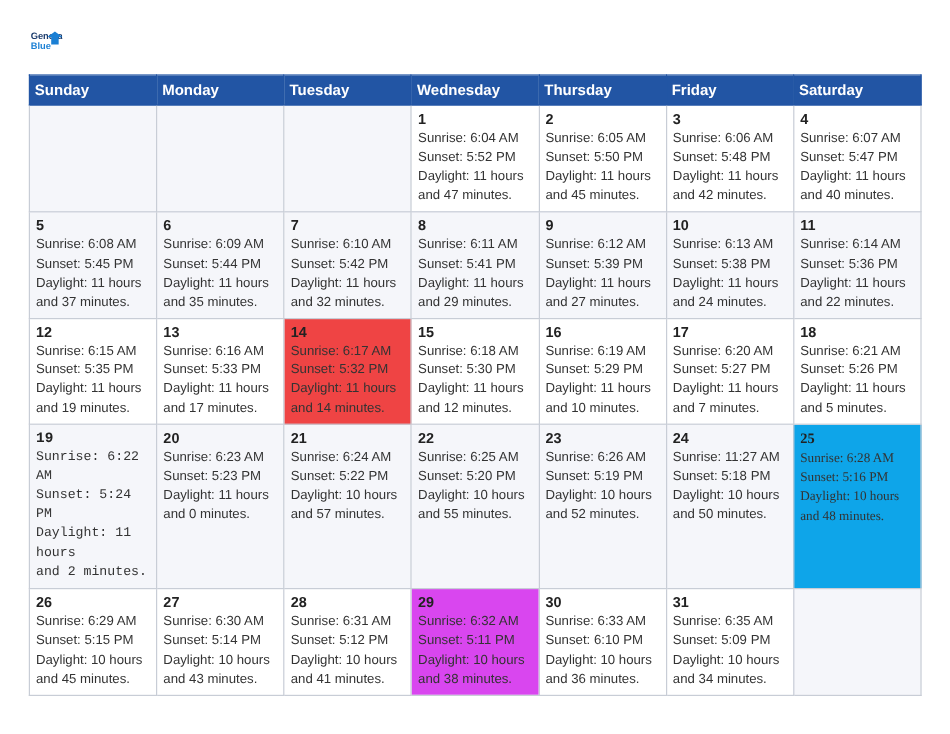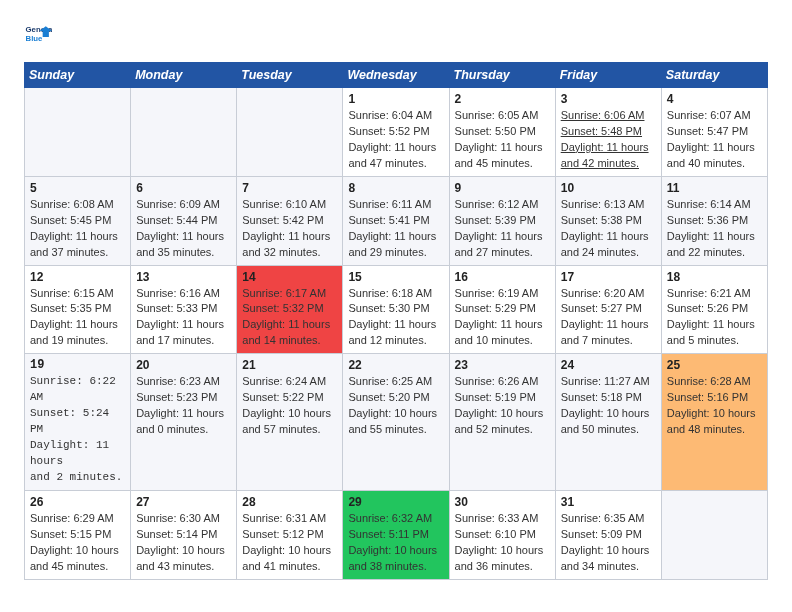--- a/index.html
+++ b/index.html
@@ -57,21 +57,20 @@
       table-layout: fixed;
     }
     .calendar th {
       background: #2255a4;
       color: #fff;
       font-size: 12.5px;
       font-weight: bold;
       padding: 5px 4px;
       text-align: left;
       border: 1px solid #2255a4;
-      font-style: italic;
     }
     .calendar td {
       border: 1px solid #c8cdd6;
       vertical-align: top;
       padding: 4px 5px 4px 5px;
       width: calc(100% / 7);
       min-height: 80px;
       height: 80px;
       background: #fff;
     }
@@ -144,21 +143,21 @@
           </td>
           <td style="background: rgb(255, 255, 255);">
             <div class="day-number">2</div>
             <div class="day-info" style="white-space: pre-line;">Sunrise: 6:05 AM
 Sunset: 5:50 PM
 Daylight: 11 hours
 and 45 minutes.</div>
           </td>
           <td style="background: rgb(255, 255, 255);">
             <div class="day-number">3</div>
-            <div class="day-info" style="white-space: pre-line; text-decoration: underline;">Sunrise: 6:06 AM
+            <div class="day-info" style="white-space: pre-line;">Sunrise: 6:06 AM
 Sunset: 5:48 PM
 Daylight: 11 hours
 and 42 minutes.</div>
           </td>
           <td style="background: rgb(255, 255, 255);">
             <div class="day-number">4</div>
             <div class="day-info" style="white-space: pre-line;">Sunrise: 6:07 AM
 Sunset: 5:47 PM
 Daylight: 11 hours
 and 40 minutes.</div>
@@ -302,21 +301,21 @@
 Daylight: 10 hours
 and 52 minutes.</div>
           </td>
           <td style="background: rgb(245, 246, 250);">
             <div class="day-number">24</div>
             <div class="day-info" style="white-space: pre-line;">Sunrise: 11:27 AM
 Sunset: 5:18 PM
 Daylight: 10 hours
 and 50 minutes.</div>
           </td>
-          <td style="background: #fdba74;">
+          <td style="background: #0ea5e9; font-family: Liberation Serif, serif;">
             <div class="day-number">25</div>
             <div class="day-info" style="white-space: pre-line;">Sunrise: 6:28 AM
 Sunset: 5:16 PM
 Daylight: 10 hours
 and 48 minutes.</div>
           </td>
         </tr>
         <tr>
           <td style="background: rgb(255, 255, 255);">
             <div class="day-number">26</div>
@@ -332,21 +331,21 @@
 Daylight: 10 hours
 and 43 minutes.</div>
           </td>
           <td style="background: rgb(255, 255, 255);">
             <div class="day-number">28</div>
             <div class="day-info" style="white-space: pre-line;">Sunrise: 6:31 AM
 Sunset: 5:12 PM
 Daylight: 10 hours
 and 41 minutes.</div>
           </td>
-          <td style="background: #22c55e;">
+          <td style="background: #d946ef;">
             <div class="day-number">29</div>
             <div class="day-info" style="white-space: pre-line;">Sunrise: 6:32 AM
 Sunset: 5:11 PM
 Daylight: 10 hours
 and 38 minutes.</div>
           </td>
           <td style="background: rgb(255, 255, 255);">
             <div class="day-number">30</div>
             <div class="day-info" style="white-space: pre-line;">Sunrise: 6:33 AM
 Sunset: 6:10 PM

